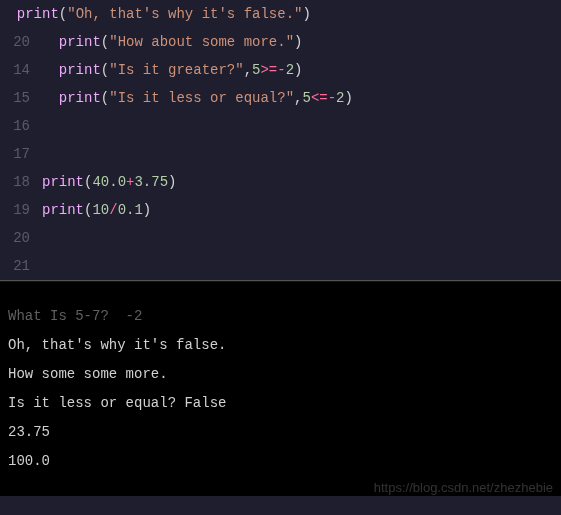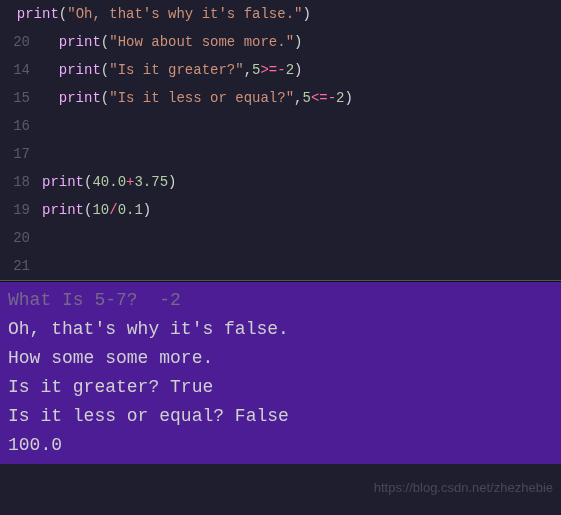--- a/index.html
+++ b/index.html
@@ -37,24 +37,24 @@
     .num { color: #b5cea8; }
     .op { color: #ff6b9d; }
     .pn { color: #d4d4d4; }
     .divider {
       height: 2px;
       background: #2a2a3a;
       border-top: 1px solid #555;
       border-bottom: 1px solid #111;
     }
     .terminal {
-      background: #4c1d95;
-      padding: 4px 8px;
+      background: #000000;
+      padding: 20px 8px;
       color: #d0d0d0;
-      font-size: 18px;
+      font-size: 14px;
       line-height: 29px;
     }
     .term-line {
       white-space: pre;
     }
     .cut { color: #888; opacity: 0.7; }
     .watermark {
       position: absolute;
       right: 8px;
       bottom: 20px;
@@ -106,17 +106,17 @@
     <div class="line">
       <div class="ln">21</div>
       <div class="code"></div>
     </div>
   </div>
 <div class="divider"></div>
 <div class="terminal" id="terminal">
     <div class="term-line cut">What Is 5-7?  -2</div>
     <div class="term-line">Oh, that's why it's false.</div>
     <div class="term-line">How some some more.</div>
-    <div class="term-line">Is it greater? True</div>
     <div class="term-line">Is it less or equal? False</div>
+    <div class="term-line">23.75</div>
     <div class="term-line">100.0</div>
   </div>
 <div class="watermark">https://blog.csdn.net/zhezhebie</div>
 
 </body></html>

